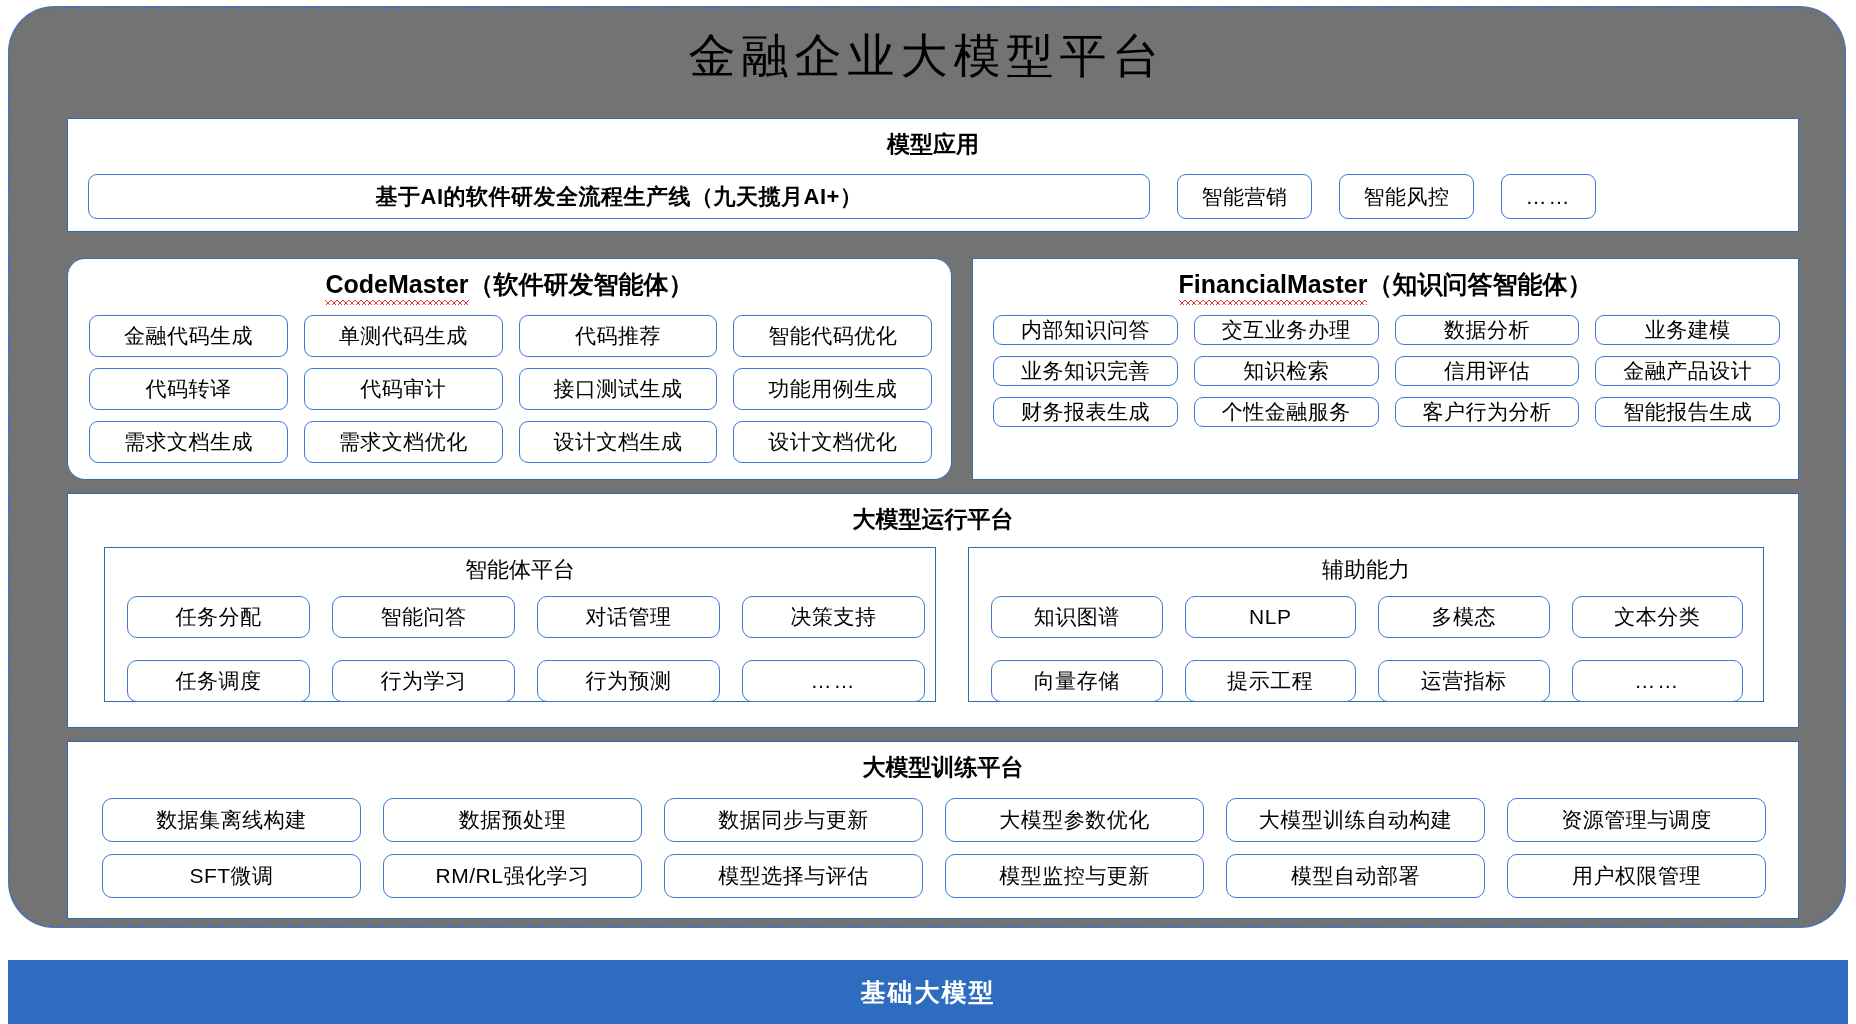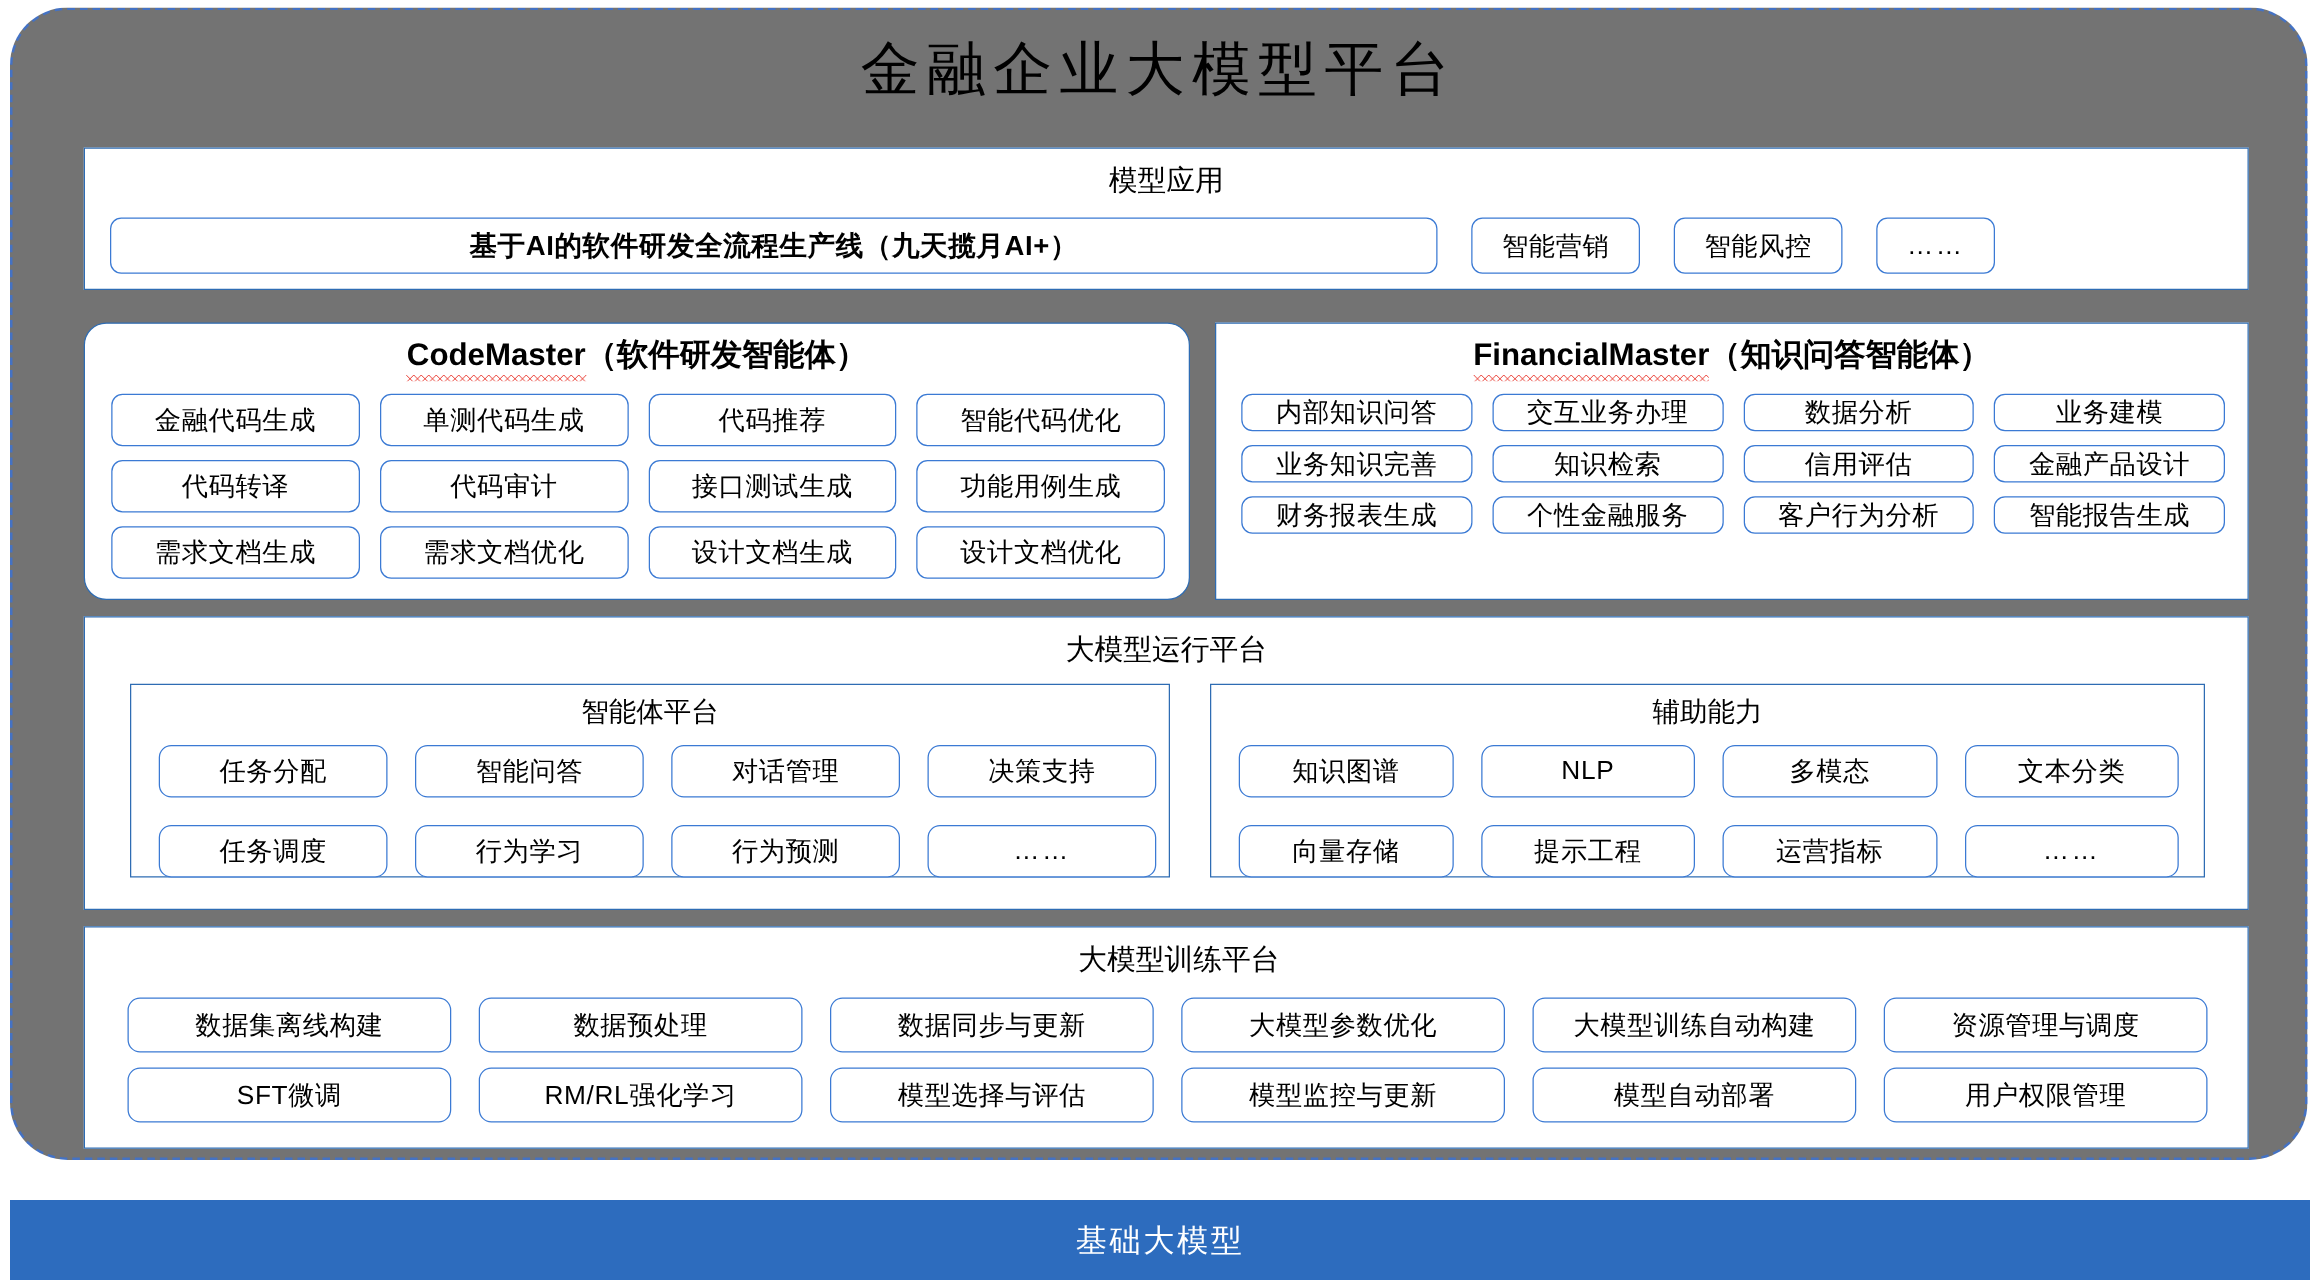--- a/index.html
+++ b/index.html
@@ -46,21 +46,21 @@
   
   .panel {
     position: absolute;
     border: 1.6px solid #2e6cb3;
     box-sizing: border-box;
     background: #ffffff;
   }
   .panel-title {
     text-align: center;
     font-size: 23px;
-    font-weight: normal;
+    font-weight: bold;
     color: #000000;
     line-height: 1;
   }
   .subpanel-title {
     text-align: center;
     font-size: 22px;
     font-weight: 400;
     color: #000000;
     line-height: 1;
   }
@@ -190,21 +190,21 @@
     width: 1840px;
     height: 64px;
     background: #2d6cbe;
     display: flex;
     align-items: center;
     justify-content: center;
   }
   #footer .footer-label {
     color: #ffffff;
     font-size: 25px;
-    font-weight: normal;
+    font-weight: bold;
     letter-spacing: 2px;
   }
 </style>
 </head>
 <body>
 
 <div id="diagram">
 
   <div class="main-title">金融企业大模型平台</div>
 

